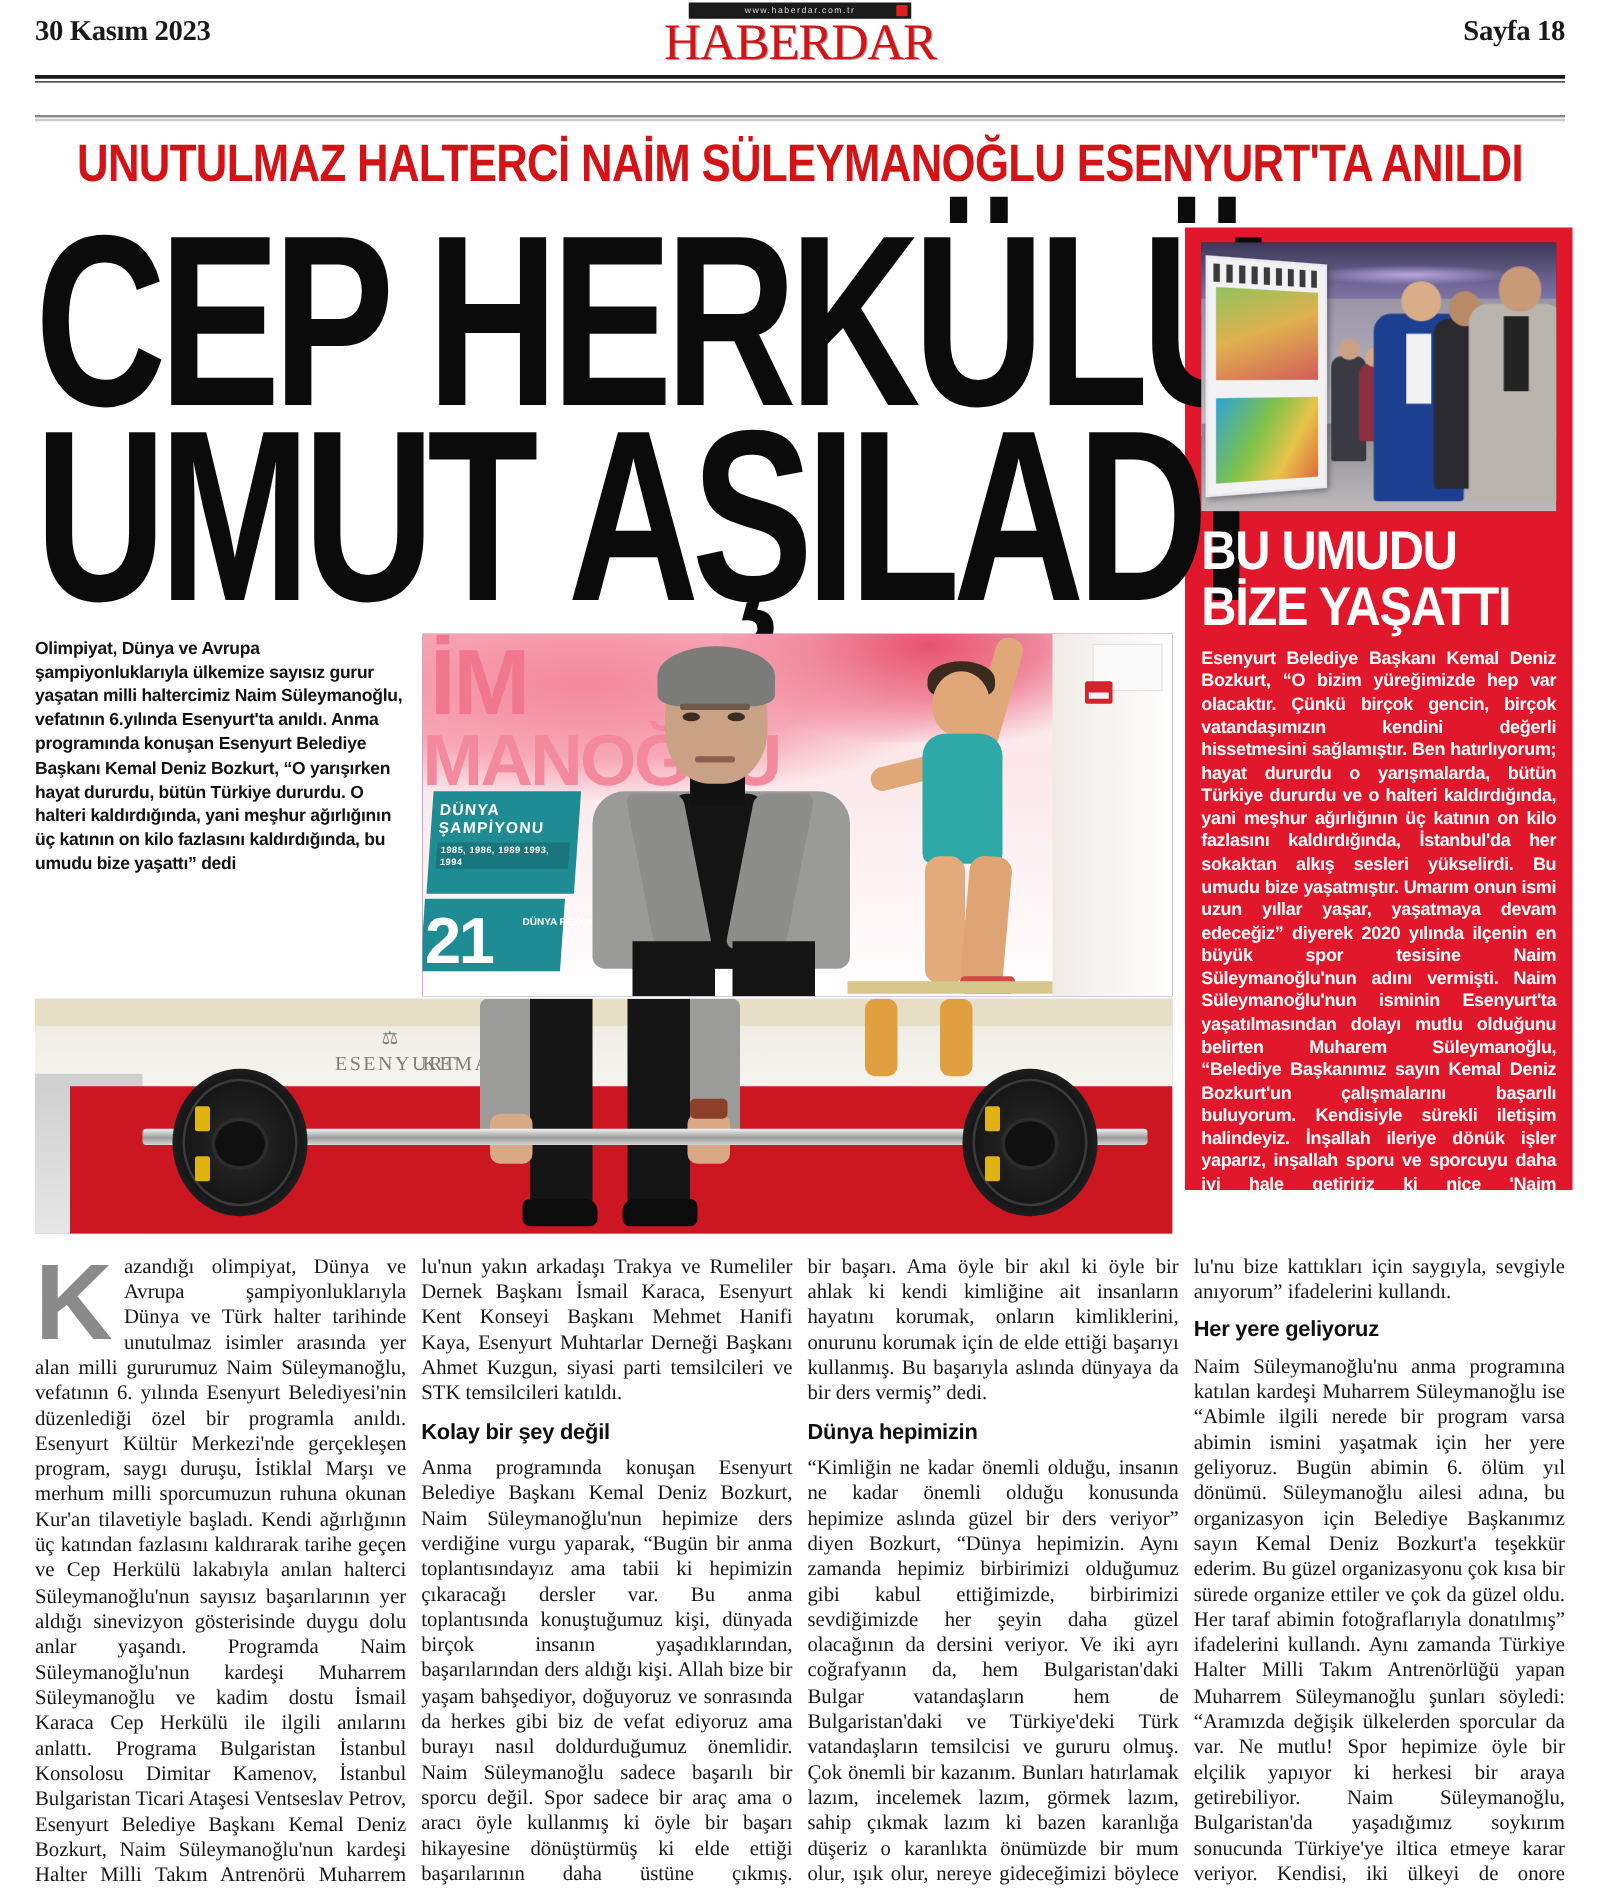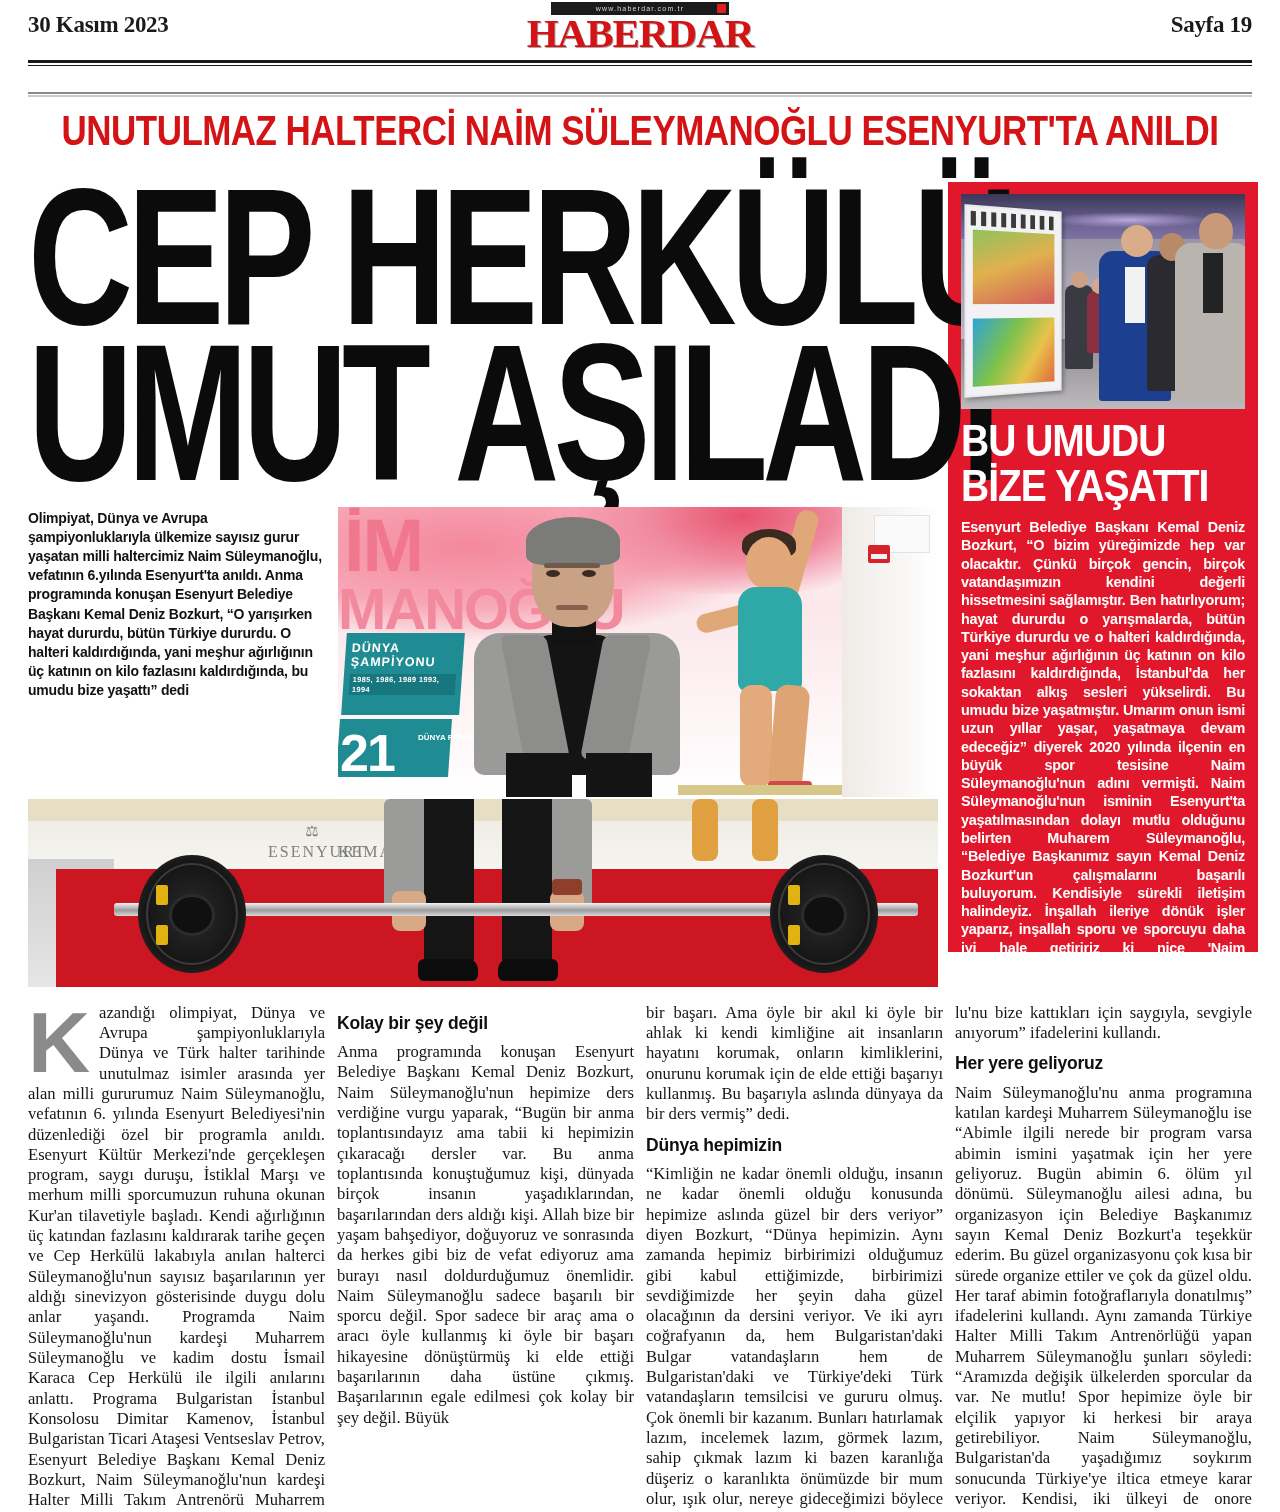--- a/index.html
+++ b/index.html
@@ -70,21 +70,21 @@
     position: absolute;
     right: 3px;
     top: 2px;
     width: 9px;
     height: 9px;
     background: #e02020;
     border-radius: 1px;
   }
   .mast-name {
     font-family: "Liberation Serif", serif;
-    font-weight: bold;
+    font-weight: normal;
     font-size: 41px;
     color: #d41317;
     letter-spacing: -1px;
     line-height: 0.95;
     margin-top: -1px;
     text-shadow: 1px 1px 0 rgba(0,0,0,0.35);
   }
 
   .rule-top {
     border-top: 3px solid #1a1a1a;
@@ -561,21 +561,21 @@
     <div class="mast-date">30 Kasım 2023</div>
 
     <div class="mast-logo">
       <div class="mast-url-bar">
         <span class="mast-url">www.haberdar.com.tr</span>
         <span class="mast-url-dot"></span>
       </div>
       <div class="mast-name">HABERDAR</div>
     </div>
 
-    <div class="mast-page">Sayfa 19</div>
+    <div class="mast-page">Sayfa 18</div>
   </div>
 
   <div class="rule-top"></div>
   <div class="rule-kicker"></div>
 
   <div class="kicker">UNUTULMAZ HALTERCİ NAİM SÜLEYMANOĞLU ESENYURT'TA ANILDI</div>
 
   <div class="hero">
 
     <div class="hero-left">
@@ -708,20 +708,21 @@
     </div>
   </div>
 
   <div class="cols">
 
     <div class="col">
       <p class="dropcap">Kazandığı olimpiyat, Dünya ve Avrupa şampiyonluklarıyla Dünya ve Türk halter tarihinde unutulmaz isimler arasında yer alan milli gururumuz Naim Süleymanoğlu, vefatının 6. yılında Esenyurt Belediyesi'nin düzenlediği özel bir programla anıldı. Esenyurt Kültür Merkezi'nde gerçekleşen program, saygı duruşu, İstiklal Marşı ve merhum milli sporcumuzun ruhuna okunan Kur'an tilavetiyle başladı. Kendi ağırlığının üç katından fazlasını kaldırarak tarihe geçen ve Cep Herkülü lakabıyla anılan halterci Süleymanoğlu'nun sayısız başarılarının yer aldığı sinevizyon gösterisinde duygu dolu anlar yaşandı. Programda Naim Süleymanoğlu'nun kardeşi Muharrem Süleymanoğlu ve kadim dostu İsmail Karaca Cep Herkülü ile ilgili anılarını anlattı. Programa Bulgaristan İstanbul Konsolosu Dimitar Kamenov, İstanbul Bulgaristan Ticari Ataşesi Ventseslav Petrov, Esenyurt Belediye Başkanı Kemal Deniz Bozkurt, Naim Süleymanoğlu'nun kardeşi Halter Milli Takım Antrenörü Muharrem Süleymanoğlu, Naim Süleymanoğ-</p>
     </div>
 
     <div class="col">
+      <p>lu'nun yakın arkadaşı Trakya ve Rumeliler Dernek Başkanı İsmail Karaca, Esenyurt Kent Konseyi Başkanı Mehmet Hanifi Kaya, Esenyurt Muhtarlar Derneği Başkanı Ahmet Kuzgun, siyasi parti temsilcileri ve STK temsilcileri katıldı.</p>
       <div class="sub">Kolay bir şey değil</div>
       <p>Anma programında konuşan Esenyurt Belediye Başkanı Kemal Deniz Bozkurt, Naim Süleymanoğlu'nun hepimize ders verdiğine vurgu yaparak, “Bugün bir anma toplantısındayız ama tabii ki hepimizin çıkaracağı dersler var. Bu anma toplantısında konuştuğumuz kişi, dünyada birçok insanın yaşadıklarından, başarılarından ders aldığı kişi. Allah bize bir yaşam bahşediyor, doğuyoruz ve sonrasında da herkes gibi biz de vefat ediyoruz ama burayı nasıl doldurduğumuz önemlidir. Naim Süleymanoğlu sadece başarılı bir sporcu değil. Spor sadece bir araç ama o aracı öyle kullanmış ki öyle bir başarı hikayesine dönüştürmüş ki elde ettiği başarılarının daha üstüne çıkmış. Başarılarının egale edilmesi çok kolay bir şey değil. Büyük</p>
     </div>
 
     <div class="col">
       <p>bir başarı. Ama öyle bir akıl ki öyle bir ahlak ki kendi kimliğine ait insanların hayatını korumak, onların kimliklerini, onurunu korumak için de elde ettiği başarıyı kullanmış. Bu başarıyla aslında dünyaya da bir ders vermiş” dedi.</p>
       <div class="sub">Dünya hepimizin</div>
       <p>“Kimliğin ne kadar önemli olduğu, insanın ne kadar önemli olduğu konusunda hepimize aslında güzel bir ders veriyor” diyen Bozkurt, “Dünya hepimizin. Aynı zamanda hepimiz birbirimizi olduğumuz gibi kabul ettiğimizde, birbirimizi sevdiğimizde her şeyin daha güzel olacağının da dersini veriyor. Ve iki ayrı coğrafyanın da, hem Bulgaristan'daki Bulgar vatandaşların hem de Bulgaristan'daki ve Türkiye'deki Türk vatandaşların temsilcisi ve gururu olmuş. Çok önemli bir kazanım. Bunları hatırlamak lazım, incelemek lazım, görmek lazım, sahip çıkmak lazım ki bazen karanlığa düşeriz o karanlıkta önümüzde bir mum olur, ışık olur, nereye gideceğimizi böylece çok daha kolay buluruz. Naim Süleymanoğ-</p>
     </div>
 

